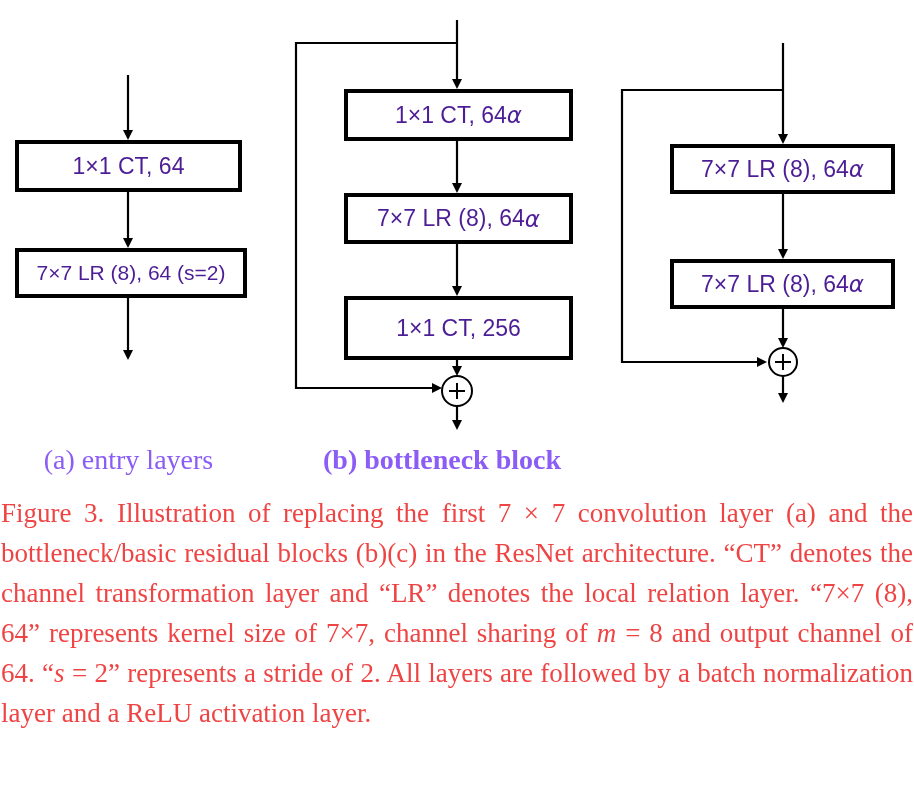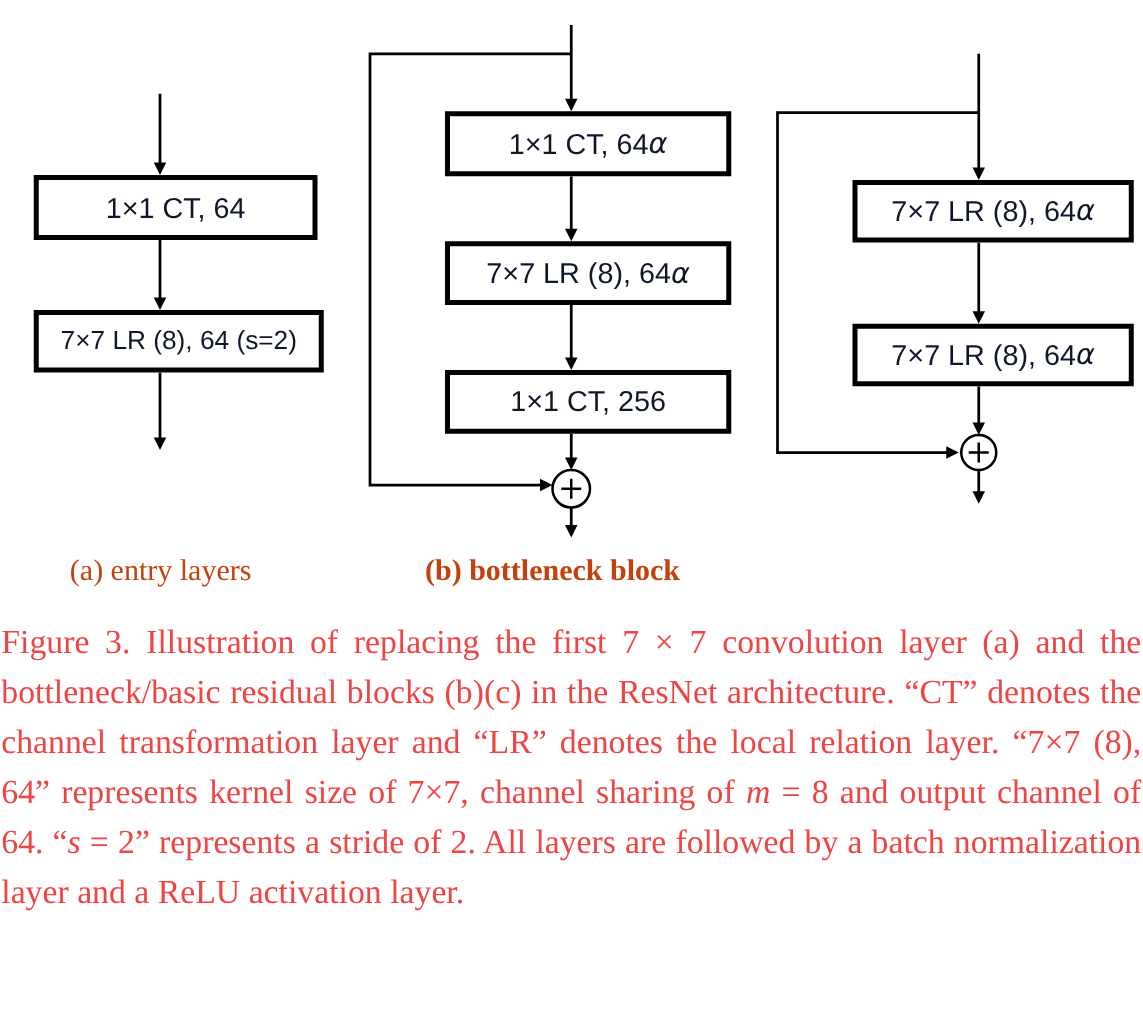--- a/index.html
+++ b/index.html
@@ -20,45 +20,44 @@
   .layer-box {
     position: absolute;
     border: 4px solid #000000;
     background: #ffffff;
     display: flex;
     align-items: center;
     justify-content: center;
     white-space: nowrap;
     font-size: 23px;
     font-family: "Liberation Sans", sans-serif;
-    color: #0f172a;
+    color: #4c1d95;
     box-sizing: border-box;
-    margin-left: 12px;
   }
   .alpha-suffix {
     font-style: italic;
     font-family: "DejaVu Sans", sans-serif;
   }
   
   #box-a1 { left: 15px;  top: 140px; width: 227px; height: 52px; }
   #box-a2 { left: 15px;  top: 248px; width: 232px; height: 50px; font-size: 21px; }
   
   #box-b1 { left: 344px; top: 89px;  width: 229px; height: 52px; }
   #box-b2 { left: 344px; top: 193px; width: 229px; height: 51px; }
-  #box-b3 { left: 344px; top: 296px; width: 229px; height: 51px; }
+  #box-b3 { left: 344px; top: 296px; width: 229px; height: 64px; }
   
   #box-c1 { left: 670px; top: 144px; width: 225px; height: 50px; }
   #box-c2 { left: 670px; top: 259px; width: 225px; height: 50px; }
 
   .panel-caption {
     position: absolute;
     top: 444px;
     font-family: "Liberation Serif", serif;
-    font-size: 24px;
-    color: #c2410c;
+    font-size: 28px;
+    color: #8b5cf6;
     text-align: center;
     white-space: nowrap;
   }
   #caption-a { left: 15px;  width: 227px; }
   #caption-b { left: 312px; width: 260px; font-weight: bold; }
   #caption-c { left: 663px; width: 240px; }
 
   #figure-caption {
     position: absolute;
     left: 1px; top: 493px;

